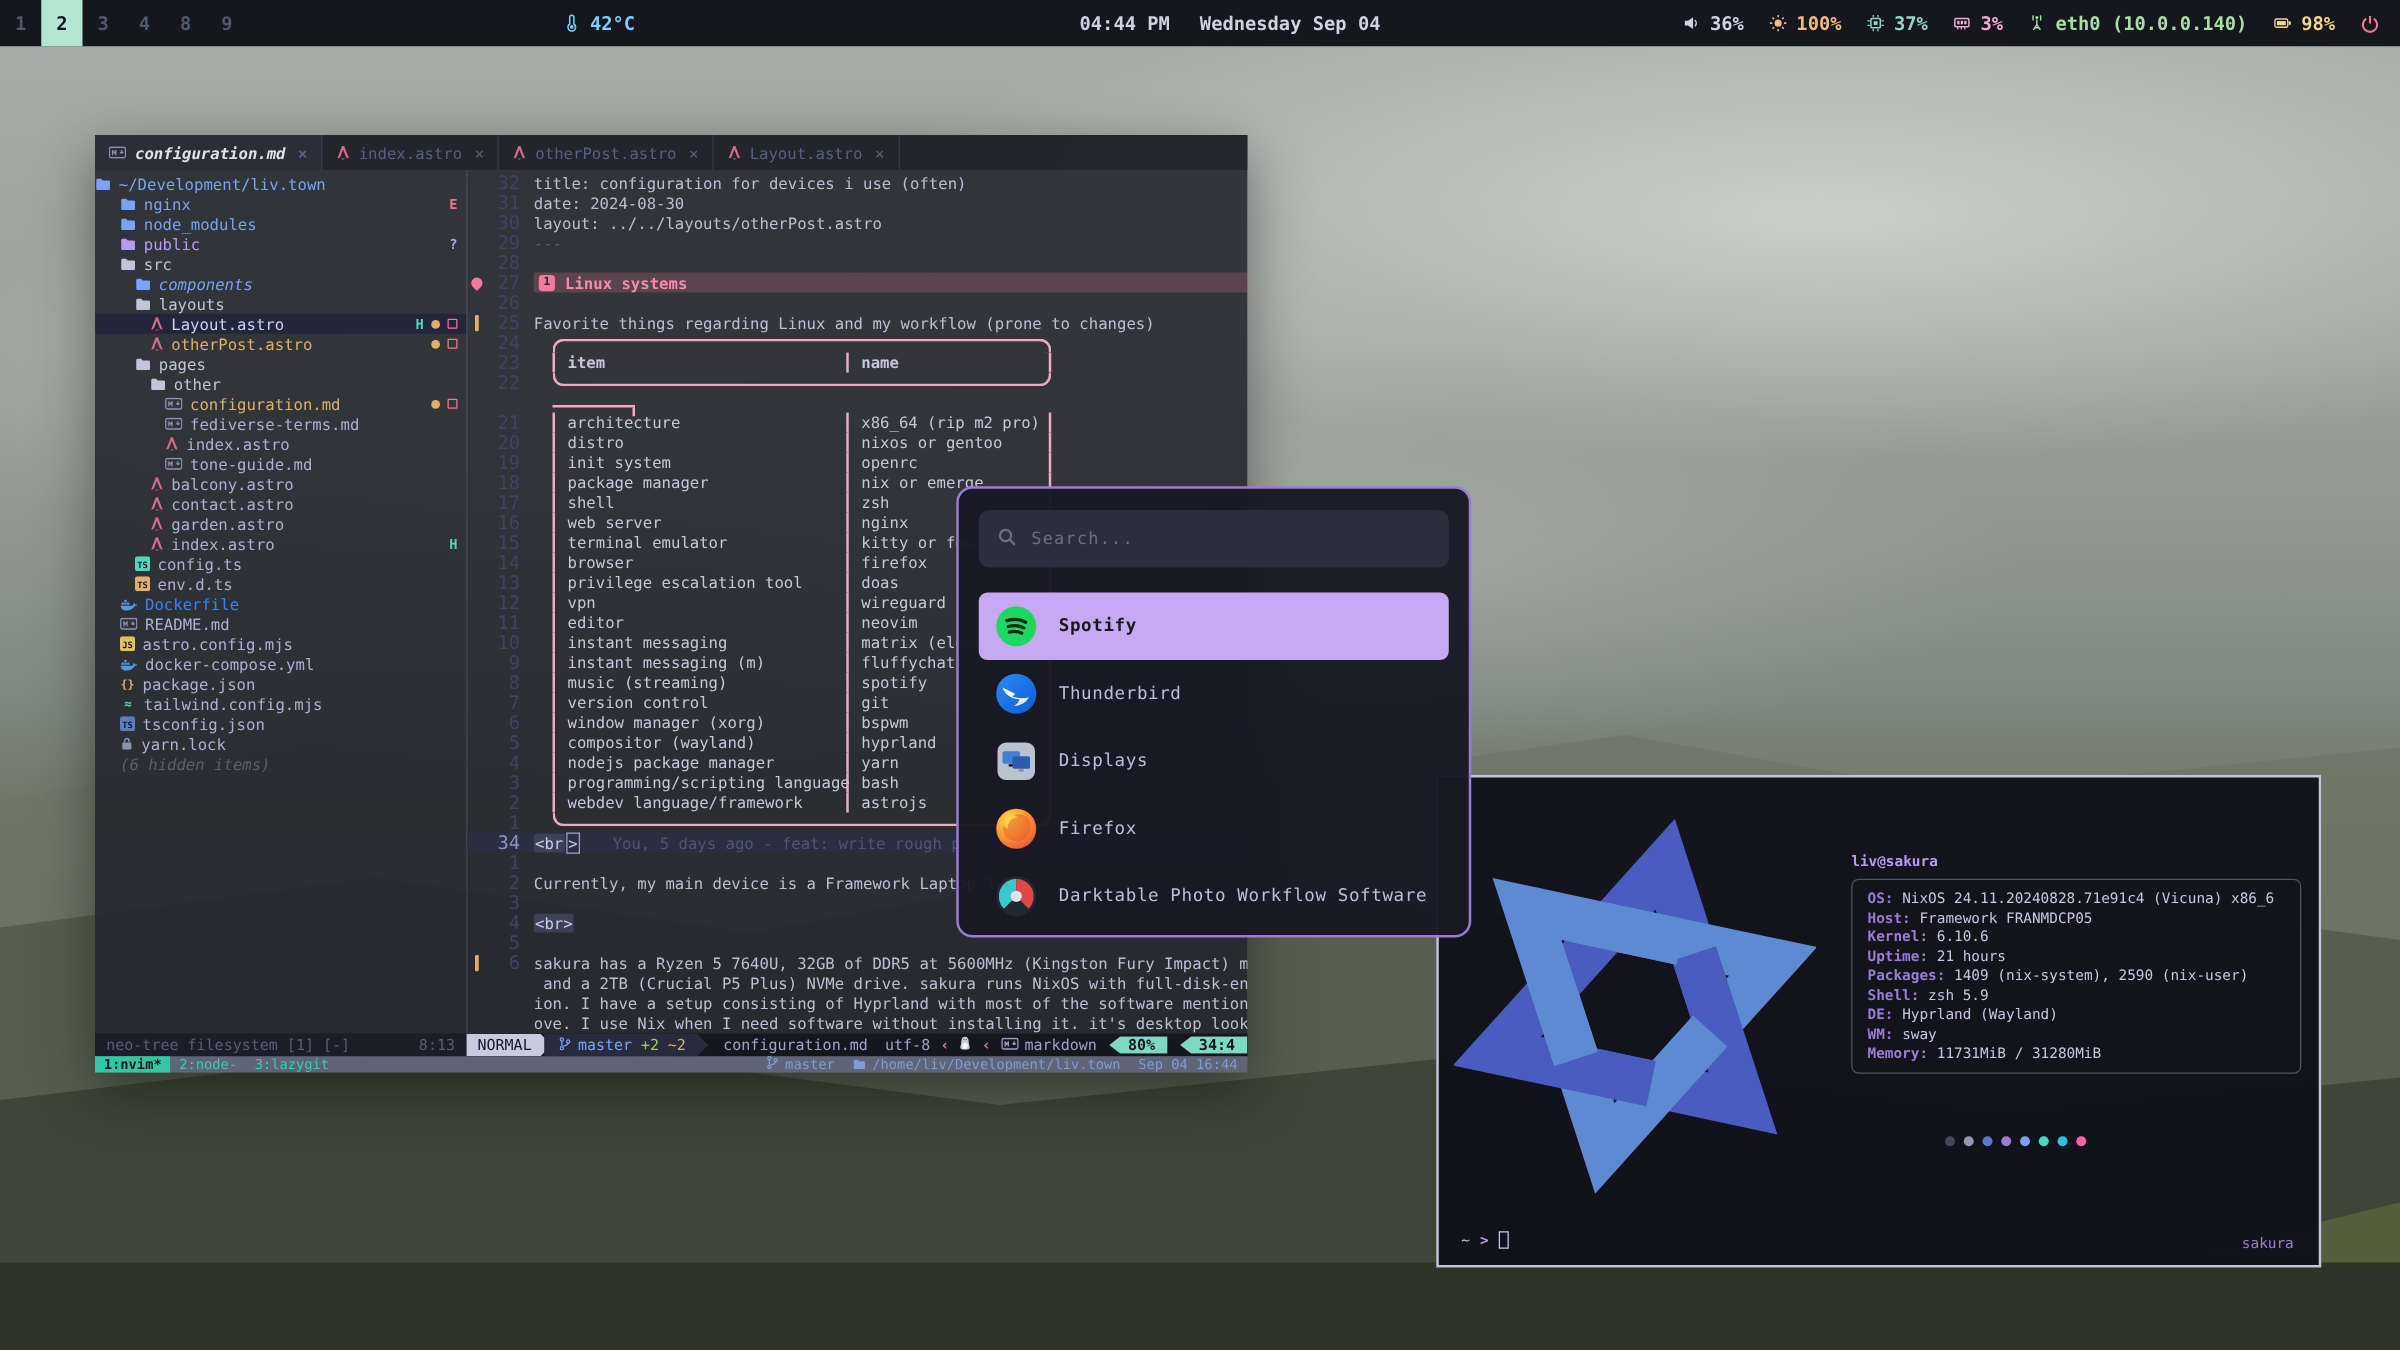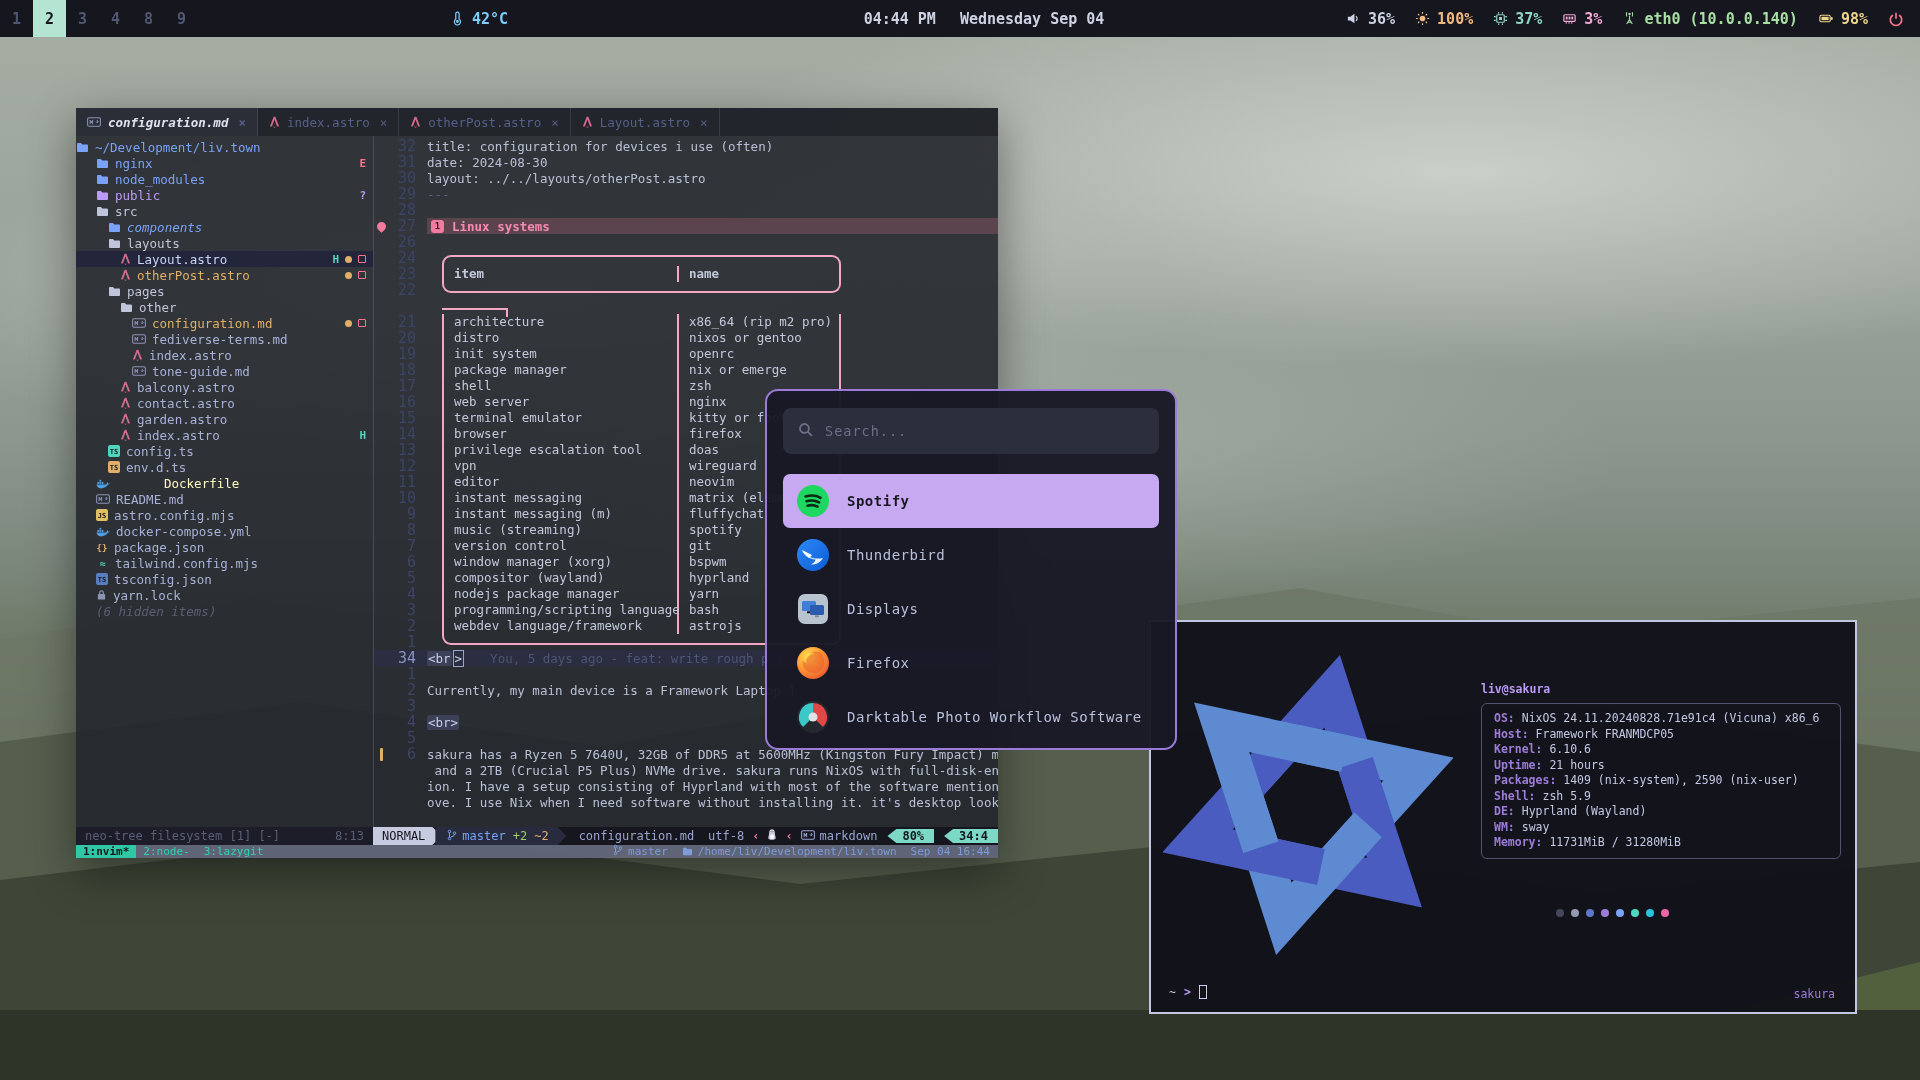--- a/index.html
+++ b/index.html
@@ -378,21 +378,21 @@
         <div class="titem" style="padding-left: 32px;"><span class="ic" style="color: rgb(224, 175, 104);"><svg width="12" height="12" viewBox="0 0 12 12">
               <rect width="12" height="12" rx="2" fill="currentColor"></rect>
               <text x="6" y="9" font-size="7" font-family="DejaVu Sans Mono,monospace" font-weight="bold" fill="#15161e" text-anchor="middle">TS</text>
             </svg></span><span style="color: rgb(169, 177, 214);">env.d.ts</span></div>
         <div class="titem" style="padding-left: 20px;"><span class="ic" style="color: rgb(77, 157, 224);"><svg width="14" height="11" viewBox="0 0 15 12" fill="currentColor">
               <rect x="1.2" y="4.4" width="2" height="2"></rect>
               <rect x="3.6" y="4.4" width="2" height="2"></rect>
               <rect x="6" y="4.4" width="2" height="2"></rect>
               <rect x="3.6" y="2" width="2" height="2"></rect>
               <path d="M.5 7.2c0 2.6 1.8 4.2 4.8 4.2 3.4 0 6.3-1.6 7.7-4.2.9 0 1.7-.3 2-.9-.6-.3-1.3-.3-1.9-.1-.1-.7-.5-1.3-1.1-1.6-.5.5-.7 1.2-.5 1.9-.4.4-1.1.7-1.9.7z"></path>
-            </svg></span><span style="color: #fef9c3; margin-left: 48px;">Dockerfile</span></div>
+            </svg></span><span style="color: #3b82f6;">Dockerfile</span></div>
         <div class="titem" style="padding-left: 20px;"><span class="ic" style="color: rgb(138, 147, 180);"><svg width="14" height="10" viewBox="0 0 16 11">
               <rect x="0.7" y="0.7" width="14.6" height="9.6" rx="1.6" fill="none" stroke="currentColor" stroke-width="1.2"></rect>
               <path d="M3 8V3.2h1l1 1.9 1-1.9h1V8H5.9V5.6L5 7.2 4.1 5.6V8z" fill="currentColor"></path>
               <path d="M11.8 3.2V6.4M11.8 6.4l-1.4-1.4M11.8 6.4l1.4-1.4" stroke="currentColor" stroke-width="1.1" fill="none"></path>
             </svg></span><span style="color: rgb(169, 177, 214);">README.md</span></div>
         <div class="titem" style="padding-left: 20px;"><span class="ic" style="color: rgb(224, 192, 96);"><svg width="12" height="12" viewBox="0 0 12 12">
               <rect width="12" height="12" rx="2" fill="currentColor"></rect>
               <text x="6" y="9" font-size="7" font-family="DejaVu Sans Mono,monospace" font-weight="bold" fill="#15161e" text-anchor="middle">JS</text>
             </svg></span><span style="color: rgb(169, 177, 214);">astro.config.mjs</span></div>
         <div class="titem" style="padding-left: 20px;"><span class="ic" style="color: rgb(77, 157, 224);"><svg width="14" height="11" viewBox="0 0 15 12" fill="currentColor">
@@ -420,20 +420,21 @@
       </div>
     <div id="esep"></div>
     <div id="earea">
         <div class="eline"><span class="sign"></span><span class="lnum">32</span><span class="lc"><span>title: configuration for devices i use (often)</span></span></div>
         <div class="eline"><span class="sign"></span><span class="lnum">31</span><span class="lc"><span>date: 2024-08-30</span></span></div>
         <div class="eline"><span class="sign"></span><span class="lnum">30</span><span class="lc"><span>layout: ../../layouts/otherPost.astro</span></span></div>
         <div class="eline"><span class="sign"></span><span class="lnum">29</span><span class="lc"><span class="dimtxt">---</span></span></div>
         <div class="eline"><span class="sign"></span><span class="lnum">28</span><span class="lc"></span></div>
         <div class="eline"><span class="sign"><span class="pin"></span></span><span class="lnum">27</span><span class="lc" style="padding-right: 0px;"><span class="h1band"><span class="h1icon">1</span><span>Linux systems</span></span></span></div>
         <div class="eline"><span class="sign"></span><span class="lnum">26</span><span class="lc"></span></div>
+        <div class="eline"><span class="sign"><span class="chbar"></span></span><span class="lnum">25</span><span class="lc"><span>Favorite things regarding Linux and my workflow (prone to changes)</span></span></div>
         <div class="eline"><span class="sign"></span><span class="lnum">24</span><span class="lc"><div class="tedge top tblwrap"></div></span></div>
         <div class="eline"><span class="sign"></span><span class="lnum">23</span><span class="lc"><div class="trowt tblwrap head"><span class="tc1">item</span><span class="tc2">name</span></div></span></div>
         <div class="eline"><span class="sign"></span><span class="lnum">22</span><span class="lc"><div class="tedge bot tblwrap"></div></span></div>
         <div class="eline"><span class="sign"></span><span class="lnum"></span><span class="lc"><div class="tstub"></div></span></div>
         <div class="eline"><span class="sign"></span><span class="lnum">21</span><span class="lc"><div class="trowt tblwrap"><span class="tc1">architecture</span><span class="tc2">x86_64 (rip m2 pro)</span></div></span></div>
         <div class="eline"><span class="sign"></span><span class="lnum">20</span><span class="lc"><div class="trowt tblwrap"><span class="tc1">distro</span><span class="tc2">nixos or gentoo</span></div></span></div>
         <div class="eline"><span class="sign"></span><span class="lnum">19</span><span class="lc"><div class="trowt tblwrap"><span class="tc1">init system</span><span class="tc2">openrc</span></div></span></div>
         <div class="eline"><span class="sign"></span><span class="lnum">18</span><span class="lc"><div class="trowt tblwrap"><span class="tc1">package manager</span><span class="tc2">nix or emerge</span></div></span></div>
         <div class="eline"><span class="sign"></span><span class="lnum">17</span><span class="lc"><div class="trowt tblwrap"><span class="tc1">shell</span><span class="tc2">zsh</span></div></span></div>
         <div class="eline"><span class="sign"></span><span class="lnum">16</span><span class="lc"><div class="trowt tblwrap"><span class="tc1">web server</span><span class="tc2">nginx</span></div></span></div>

